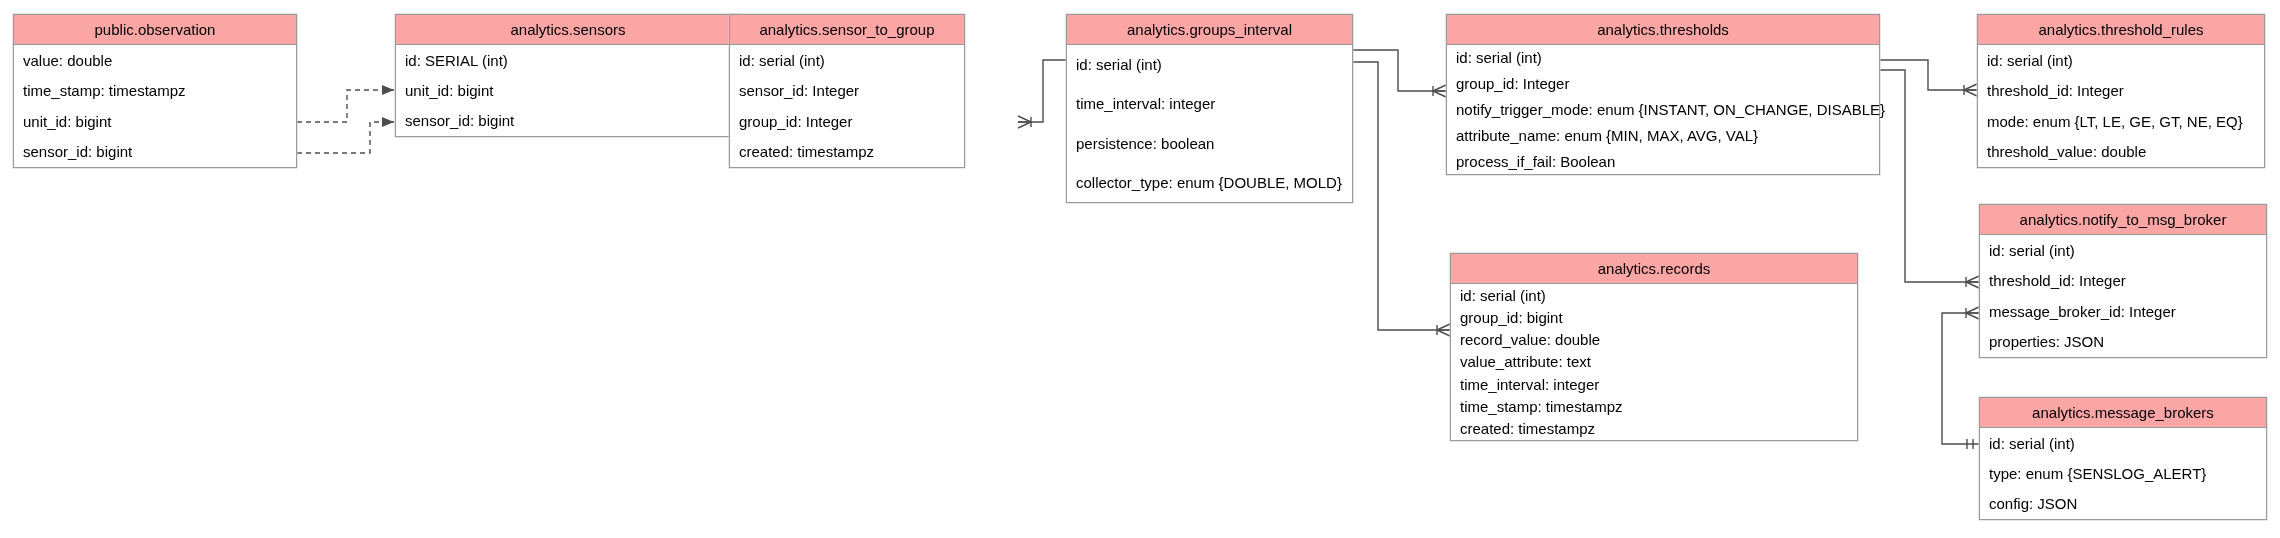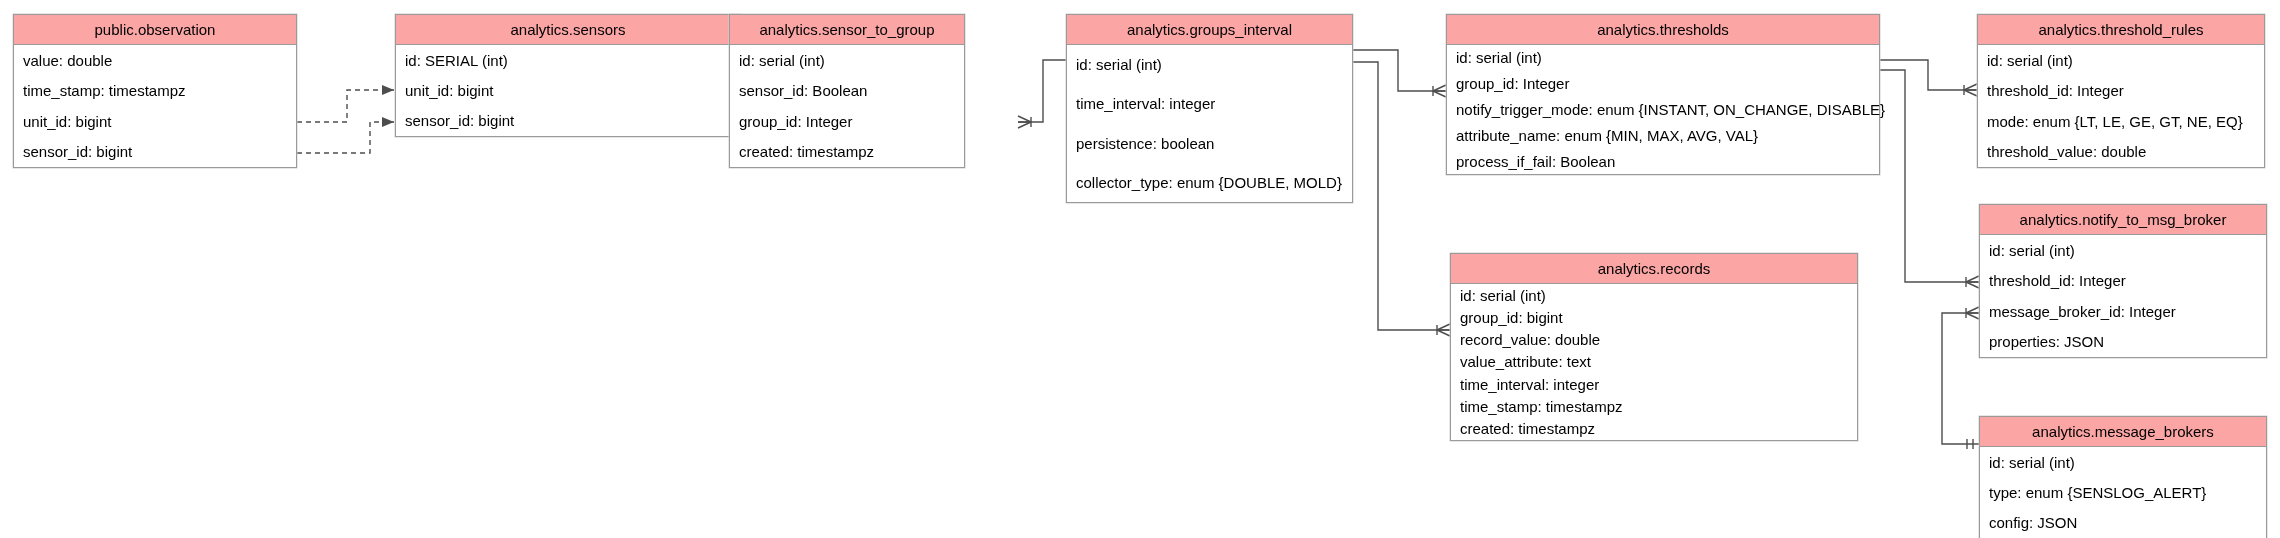--- a/index.html
+++ b/index.html
@@ -135,21 +135,21 @@
         <div class="er-fields">
           <div class="er-field">id: SERIAL (int)</div>
           <div class="er-field">unit_id: bigint</div>
           <div class="er-field">sensor_id: bigint</div>
         </div>
       </div>
       <div class="er-table" style="left: 729px; top: 14px; width: 236px; height: 154px;">
         <div class="er-title">analytics.sensor_to_group</div>
         <div class="er-fields">
           <div class="er-field">id: serial (int)</div>
-          <div class="er-field">sensor_id: Boolean</div>
+          <div class="er-field">sensor_id: Integer</div>
           <div class="er-field">group_id: Integer</div>
           <div class="er-field">created: timestampz</div>
         </div>
       </div>
       <div class="er-table" style="left: 1066px; top: 14px; width: 287px; height: 189px;">
         <div class="er-title">analytics.groups_interval</div>
         <div class="er-fields">
           <div class="er-field">id: serial (int)</div>
           <div class="er-field">time_interval: integer</div>
           <div class="er-field">persistence: boolean</div>
@@ -189,21 +189,21 @@
       </div>
       <div class="er-table" style="left: 1979px; top: 204px; width: 288px; height: 154px;">
         <div class="er-title">analytics.notify_to_msg_broker</div>
         <div class="er-fields">
           <div class="er-field">id: serial (int)</div>
           <div class="er-field">threshold_id: Integer</div>
           <div class="er-field">message_broker_id: Integer</div>
           <div class="er-field">properties: JSON</div>
         </div>
       </div>
-      <div class="er-table" style="left: 1979px; top: 416px; width: 288px; height: 123px;">
+      <div class="er-table" style="left: 1979px; top: 397px; width: 288px; height: 123px;">
         <div class="er-title">analytics.message_brokers</div>
         <div class="er-fields">
           <div class="er-field">id: serial (int)</div>
           <div class="er-field">type: enum {SENSLOG_ALERT}</div>
           <div class="er-field">config: JSON</div>
         </div>
       </div>
     </div>
 </div>
 

